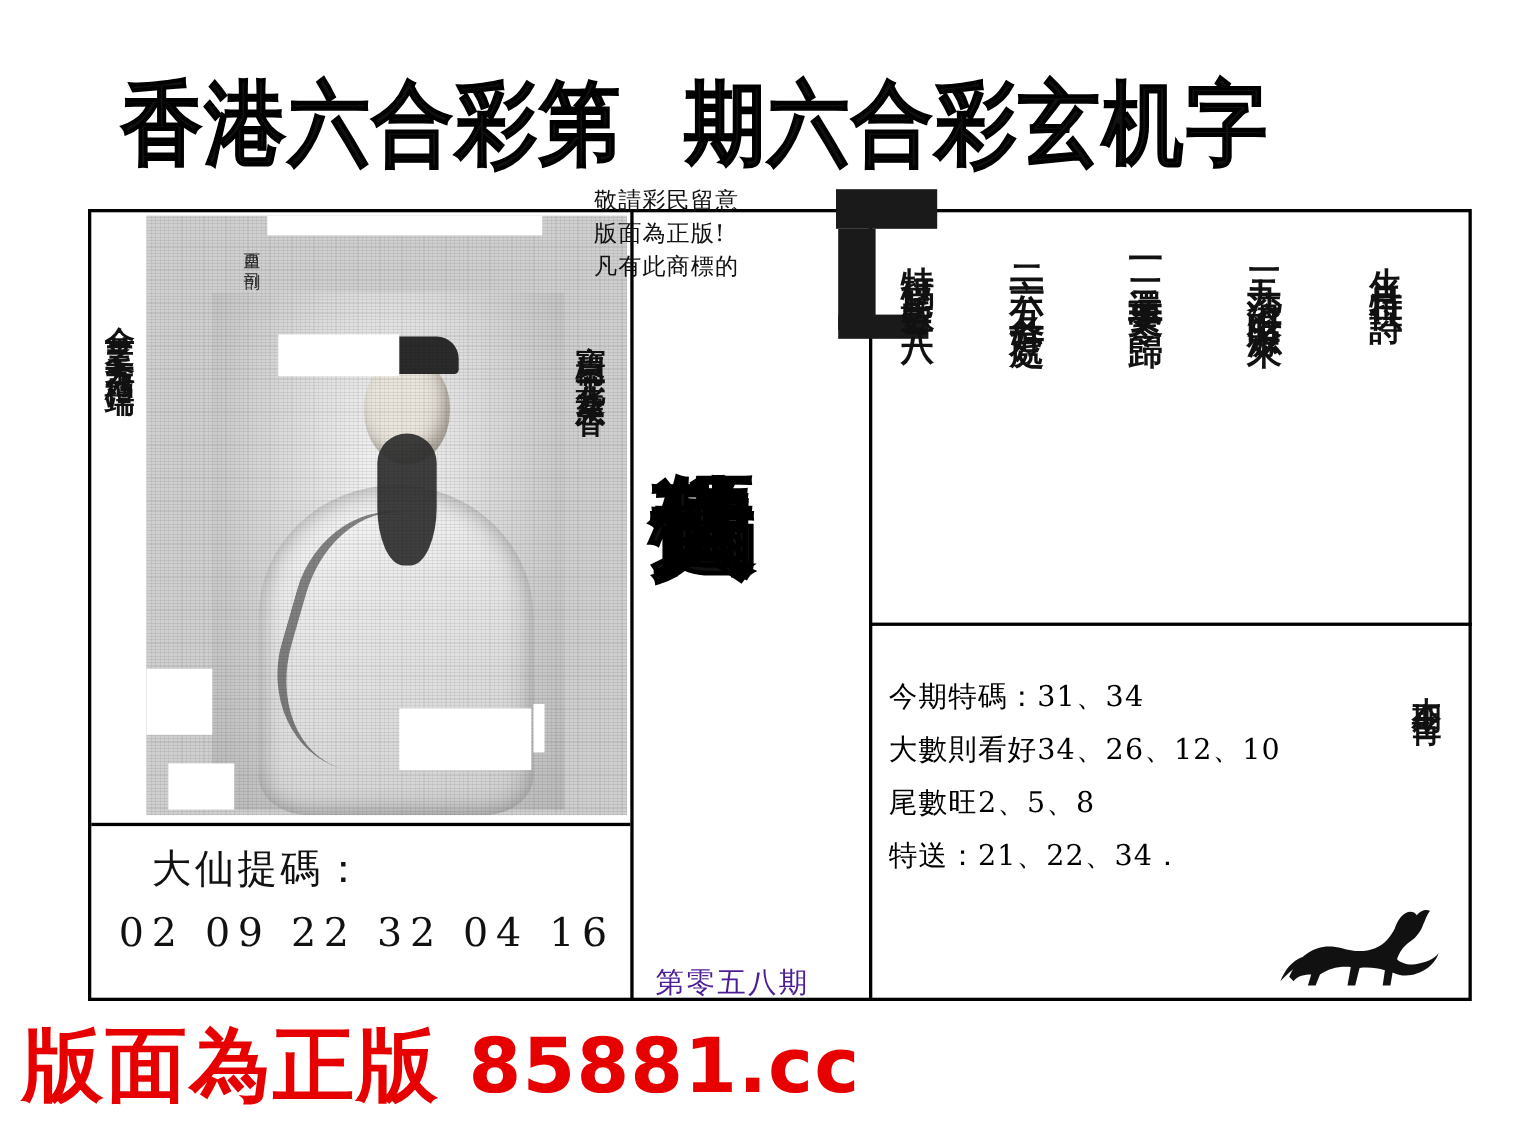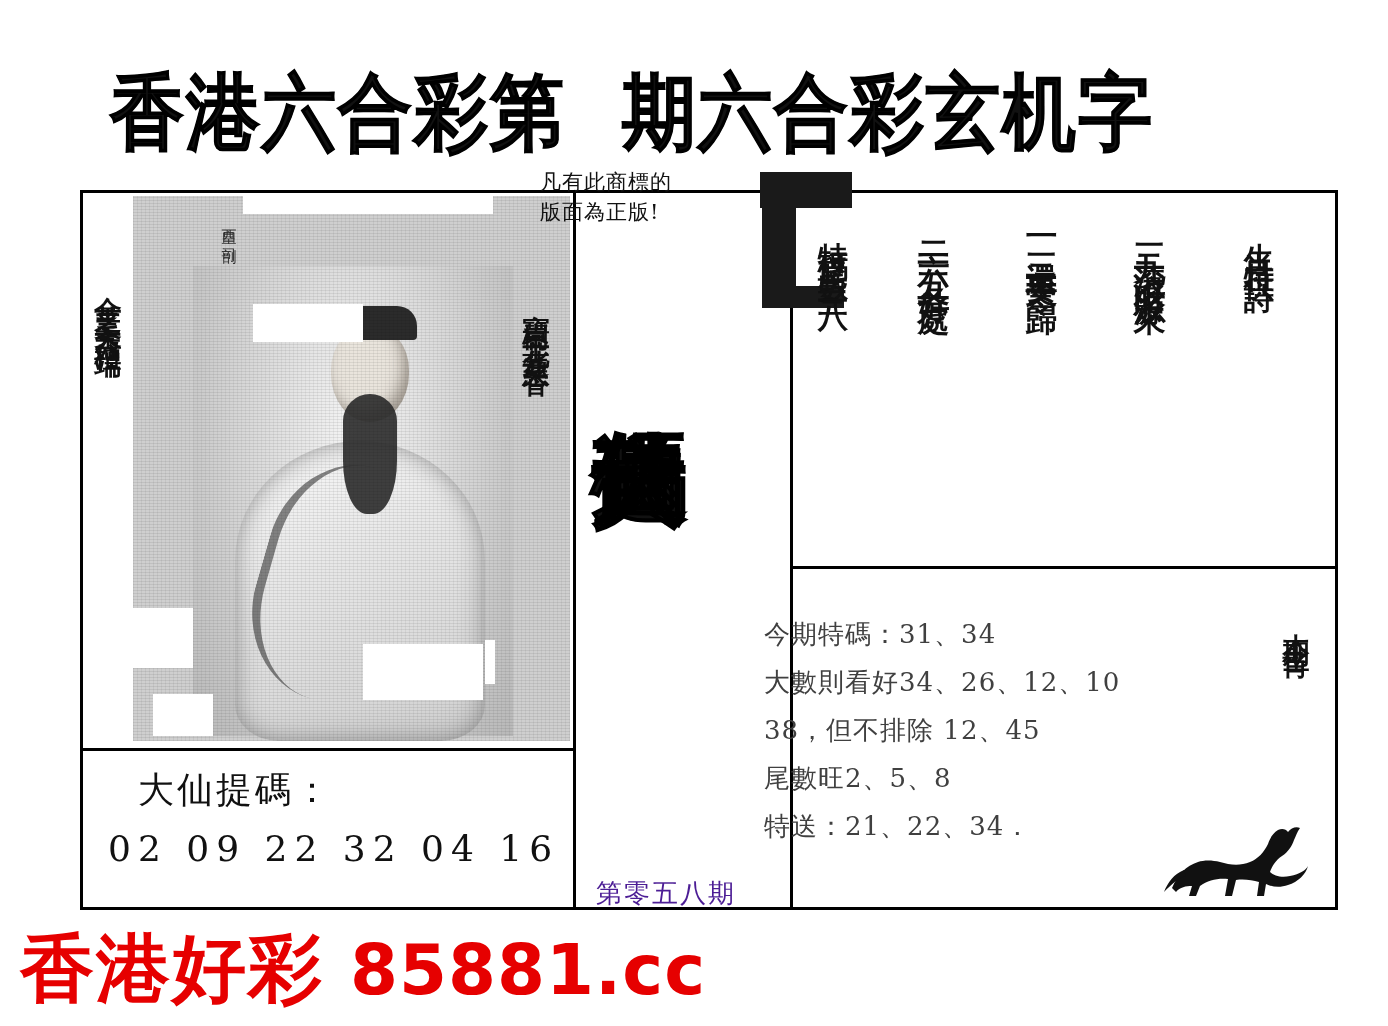--- a/index.html
+++ b/index.html
@@ -150,23 +150,23 @@
     font-size:32px;letter-spacing:10px;font-weight:600;
   }
   .poem.c1{left:1238px;font-size:30px;}
   .poem.c2{left:1128px;}
   .poem.c3{left:1020px;}
   .poem.c4{left:912px;}
   .poem.c5{left:812px;font-size:30px;}
 
   
   .info{
-    position:absolute;left:764px;top:610px;width:440px;
+    position:absolute;left:808px;top:610px;width:440px;
     font-family:"DejaVu Serif",serif;
-    font-size:26px;line-height:1.85;color:#404040;
+    font-size:26px;line-height:1.85;color:#000000;
     letter-spacing:1px;
   }
   .zodiac-label{
     position:absolute;left:1278px;top:612px;
     font-size:27px;letter-spacing:6px;font-weight:600;
   }
 
   
   .horse{position:absolute;left:1160px;top:800px;width:150px;height:100px;}
 
@@ -219,53 +219,53 @@
     </div>
   </div>
 
   <div class="vtext left-caption">金芝三秀秀檀端</div>
   <div class="vtext right-caption">寶樹千花蓮慈香</div>
 
   <div class="tip-label">大仙提碼：</div>
   <div class="tip-nums">02 09  22 32 04 16</div>
 
   <div class="notice">
+    <div>敬請彩民留意</div>
+    <div>版面為正版!</div>
     <div>凡有此商標的</div>
-    <div>版面為正版!</div>
   </div>
   <div class="smudge" style="left:760px;top:172px;width:92px;height:36px;"></div>
   <div class="smudge" style="left:762px;top:208px;width:34px;height:92px;"></div>
   <div class="smudge" style="left:762px;top:286px;width:82px;height:22px;"></div>
 
   <div class="big-title">黃大仙送碼</div>
   <div class="issue">第零五八期</div>
 
   <div class="vtext poem c1">生肖特供詩</div>
   <div class="vtext poem c2">三九滾滾財源來</div>
   <div class="vtext poem c3">一三還要零一歸</div>
   <div class="vtext poem c4">二六一五各好處</div>
   <div class="vtext poem c5">特碼尾數二三八</div>
 
   <div class="info">
     <div>今期特碼：31、34</div>
     <div>大數則看好34、26、12、10</div>
-    <div>38，但不排除 12、45</div>
     <div>尾數旺2、5、8</div>
     <div>特送：21、22、34．</div>
   </div>
   <div class="vtext zodiac-label">本期生肖</div>
 
   <svg class="horse" viewBox="0 0 150 100">
     <path d="M12 88 C18 74 26 66 38 62 C44 60 52 60 60 62 C70 65 80 66 90 62
              C98 59 104 52 108 44 C110 38 113 33 118 30 C122 28 126 29 128 32
              C131 28 136 26 140 28 C137 32 136 36 134 40 C132 46 128 52 122 56
              C116 60 112 66 110 72 C114 76 122 78 130 76 C140 74 146 70 148 66
              C146 74 138 82 128 85 C120 88 112 87 106 84 L104 96 L97 96 L99 82
              C92 80 84 79 76 80 L72 96 L65 96 L68 79 C58 78 48 80 40 86
              L36 96 L29 96 L32 86 C26 86 20 87 16 92 Z" fill="#111"></path>
     <path d="M24 70 C14 74 8 82 4 92 C12 84 18 78 26 76 Z" fill="#111"></path>
   </svg>
 
   <div class="footer">
-    <span class="cn">香港好彩</span><span class="num">85881.cc</span>
+    <span class="cn">版面為正版</span><span class="num">85881.cc</span>
   </div>
 
 </div>
 
 </body></html>

